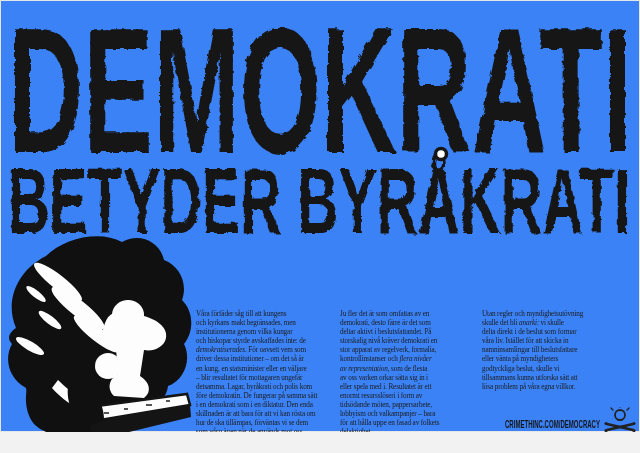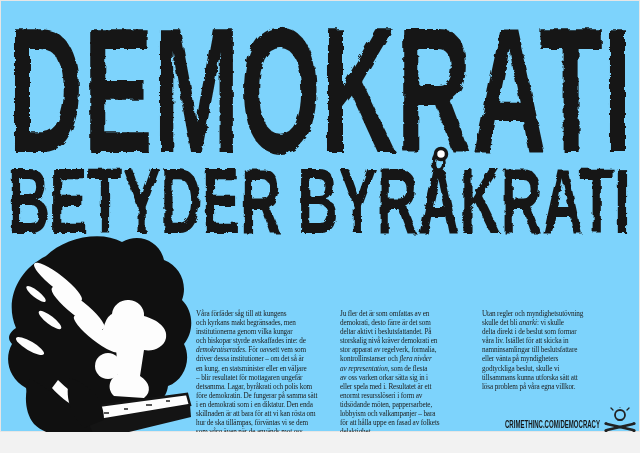--- a/index.html
+++ b/index.html
@@ -1,17 +1,17 @@
 <!DOCTYPE html>
 <html><head>
 <meta charset="utf-8">
 <style>
   html,body{margin:0;padding:0;background:#f2f2f2;}
   .page{
-    position:relative;width:640px;height:432px;background:#7dd3fc;
+    position:relative;width:640px;height:432px;background:#3b82f6;
     overflow:hidden;box-shadow:inset 0 0 0 1px #e6e6e6;
     font-family:"Liberation Sans",sans-serif;
   }
   .title-svg{position:absolute;left:0;top:0;width:640px;height:245px;display:block;}
   .title-svg text{font-family:"Liberation Sans",sans-serif;font-weight:bold;}
   .hand-svg{position:absolute;left:0;top:228px;width:200px;height:225px;display:block;}
   .col{
     position:absolute;top:309px;width:160px;
     font-family:"Liberation Serif",serif;font-size:8px;line-height:9.1px;
     letter-spacing:-0.15px;color:#1c1c1c;

